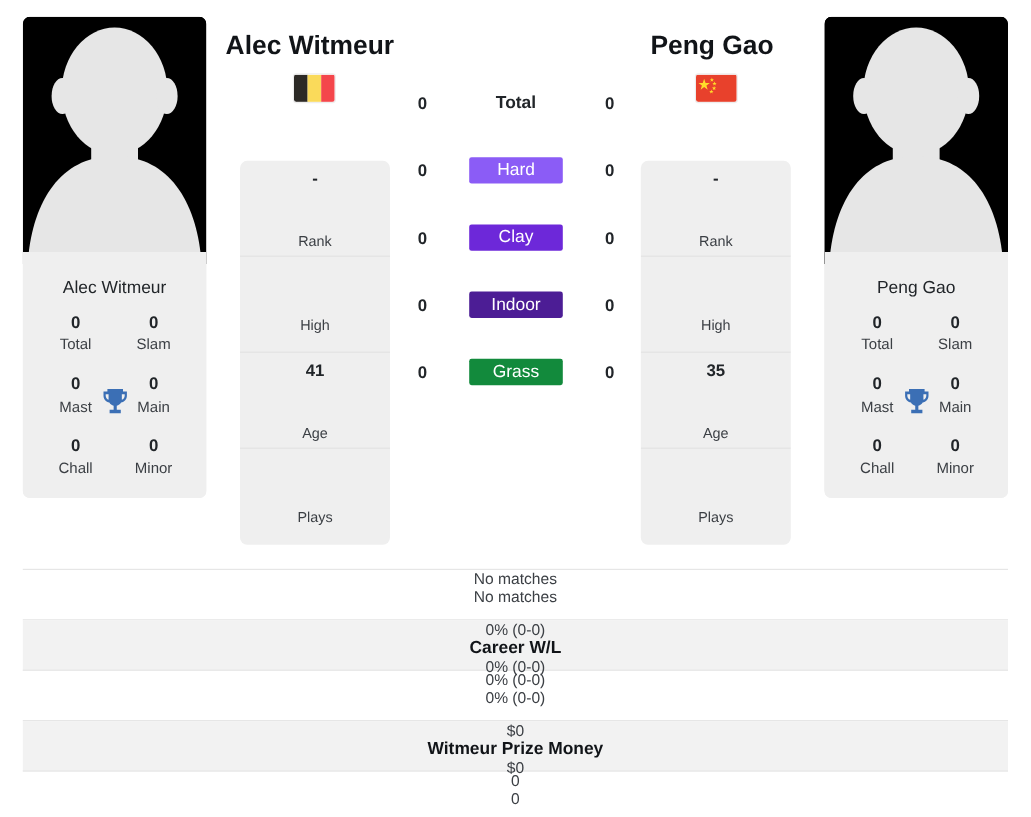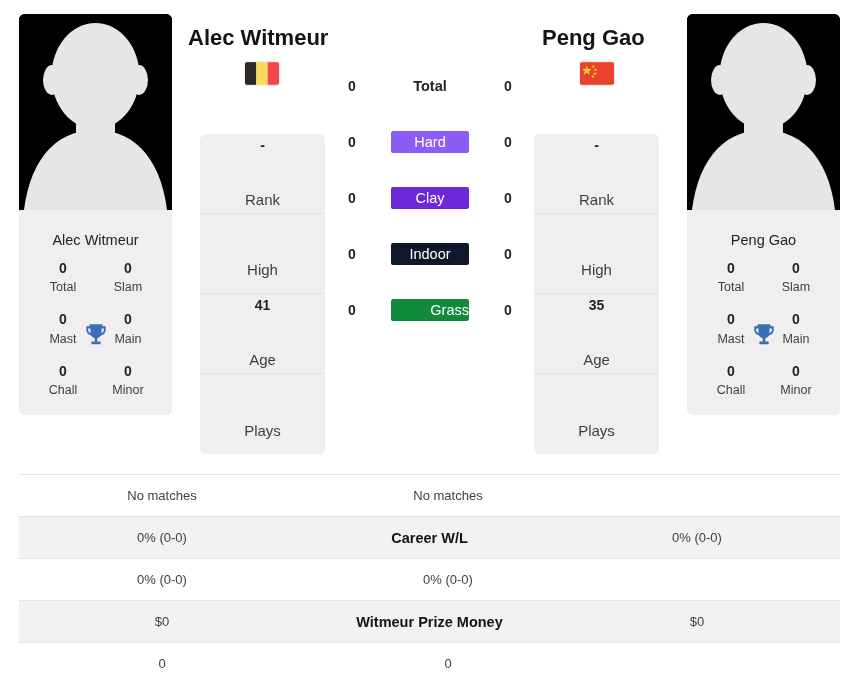--- a/index.html
+++ b/index.html
@@ -137,21 +137,21 @@
   }
   .stat-cell:last-child { border-bottom: none; }
   .stat-cell .sv {
     font-size: 14px;
     font-weight: bold;
     color: #212529;
     line-height: 1.5;
     min-height: 1px;
   }
   .stat-cell .sl {
-    font-size: 15px;
+    font-size: 12px;
     color: #3b3f44;
     line-height: 1.5;
     margin-top: 33px;
   }
 
   
   .surfaces {
     position: absolute;
     left: 340px;
     top: 58px;
@@ -191,20 +191,21 @@
     top: 474px;
     left: 19px;
     width: 821px;
     border-top: 1px solid #e6e6e6;
   }
   .cmp-row {
     height: 41px;
     display: flex;
     align-items: center;
     border-bottom: 1px solid #e6e6e6;
+    flex-direction: column;
   }
   .cmp-row.alt { background: #f2f2f2; }
   .cmp-row .c-left,
   .cmp-row .c-right {
     width: 286px;
     text-align: center;
     font-size: 13px;
     color: #3b3f44;
   }
   .cmp-row .c-mid {
@@ -400,26 +401,26 @@
       <div class="surface-badge tinted" style="background: #8b5cf6;">Hard</div>
       <div class="side">0</div>
     </div>
     <div class="surface-row">
       <div class="side">0</div>
       <div class="surface-badge tinted" style="background: #6d28d9;">Clay</div>
       <div class="side">0</div>
     </div>
     <div class="surface-row">
       <div class="side">0</div>
-      <div class="surface-badge tinted" style="background: #0f172a;">Indoor</div>
+      <div class="surface-badge tinted" style="background: #4c1d95;">Indoor</div>
       <div class="side">0</div>
     </div>
     <div class="surface-row">
       <div class="side">0</div>
-      <div class="surface-badge tinted" style="background: rgb(18, 138, 60); text-align: right;">Grass</div>
+      <div class="surface-badge tinted" style="background: rgb(18, 138, 60);">Grass</div>
       <div class="side">0</div>
     </div>
   </div>
 </div>
 
 <div class="cmp-table">
   <div class="cmp-row">
     <div class="c-left">No matches</div>
     <div class="c-right">No matches</div>
   </div>

